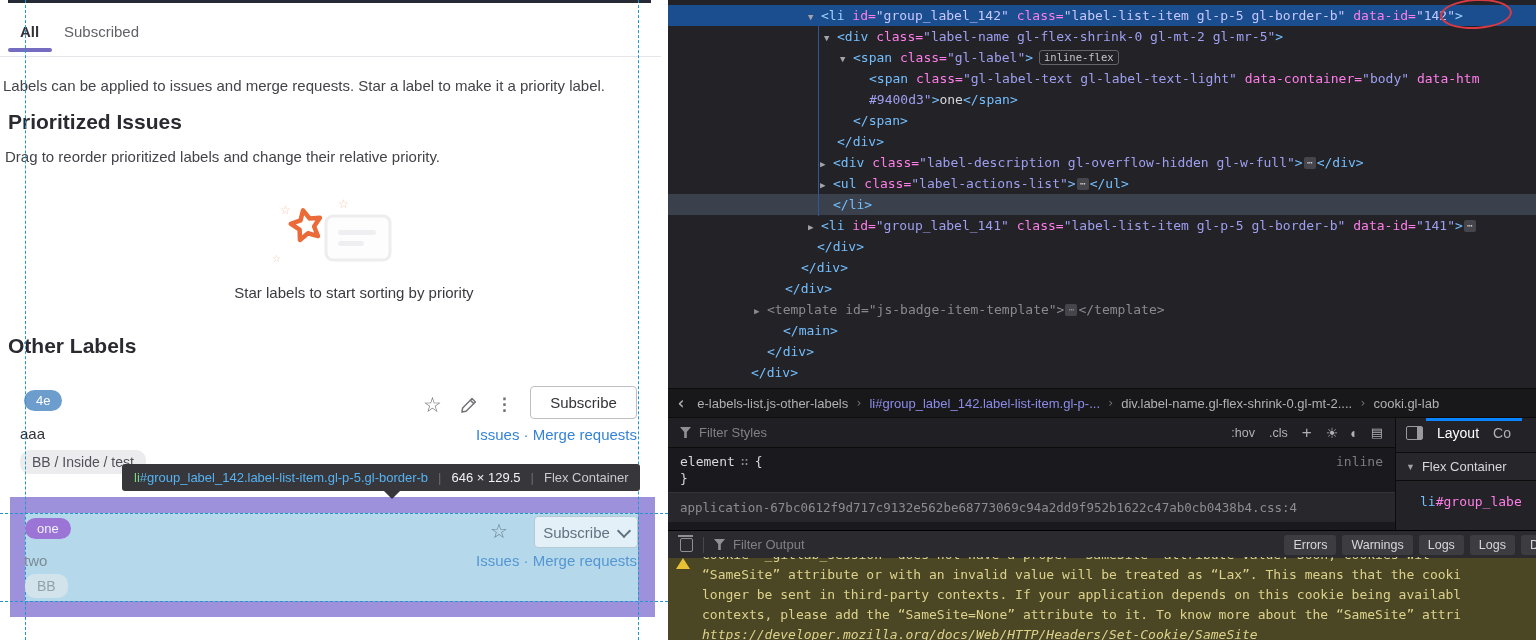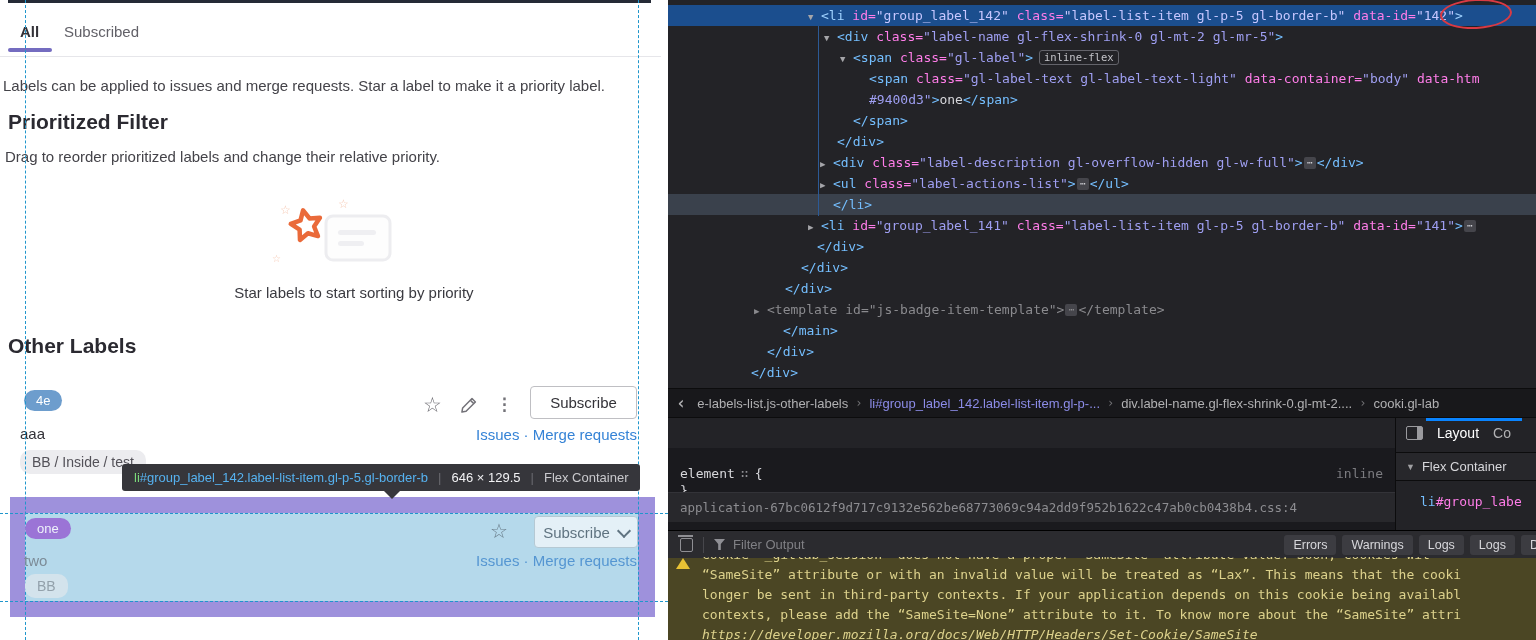--- a/index.html
+++ b/index.html
@@ -113,21 +113,21 @@
   <div class="abs lp">
     <div class="abs lp-topbar"></div>
 
     <div class="abs tab active" style="left:20px;top:23px;">All</div>
     <div class="abs tab" style="left:64px;top:23px;">Subscribed</div>
     <div class="abs tab-underline"></div>
     <div class="abs tabs-divider"></div>
 
     <div class="abs body-text" style="left:3px;top:77px;">Labels can be applied to issues and merge requests. Star a label to make it a priority label.</div>
 
-    <div class="abs h-section" style="left:8px;top:110px;">Prioritized Filter</div>
+    <div class="abs h-section" style="left:8px;top:110px;">Prioritized Issues</div>
     <div class="abs body-text" style="left:5px;top:148px;">Drag to reorder prioritized labels and change their relative priority.</div>
 
     <div class="abs" style="left:268px;top:196px;width:130px;height:80px;">
       <svg width="130" height="80" viewBox="0 0 130 80">
         <rect x="58" y="20" width="64" height="44" rx="7" fill="#fdfdfd" stroke="#ededf0" stroke-width="3"></rect>
         <rect x="70" y="34" width="38" height="5" rx="2.5" fill="#efeff2"></rect>
         <rect x="70" y="45" width="26" height="5" rx="2.5" fill="#efeff2"></rect>
         <path d="M38 14 l4.6 9.3 10.3 1.5 -7.5 7.3 1.8 10.2 -9.2 -4.8 -9.2 4.8 1.8 -10.2 -7.5 -7.3 10.3 -1.5 z" fill="#ffffff" stroke="#ea6a3a" stroke-width="4.5" stroke-linejoin="round" transform="rotate(-12 38 28)"></path>
         <text x="12" y="18" font-size="12" fill="#f6c9b4">☆</text>
         <text x="70" y="12" font-size="12" fill="#f6c9b4">☆</text>
@@ -210,23 +210,34 @@
       <span class="crumb-back">‹</span>
     <span class="crumb">e-labels-list.js-other-labels</span>
         <span class="crumb-sep">›</span>
         <span class="crumb sel">li#group_label_142.label-list-item.gl-p-...</span>
         <span class="crumb-sep">›</span>
         <span class="crumb">div.label-name.gl-flex-shrink-0.gl-mt-2....</span>
         <span class="crumb-sep">›</span>
         <span class="crumb">cooki.gl-lab</span>
       </div>
 
+    <div class="abs stoolbar">
+      <span class="filter-funnel" style="margin-left:12px;"></span>
+      <span class="filter-text">Filter Styles</span>
+      <span style="flex:1"></span>
+      <span class="tbtn" style="margin-right:14px;">:hov</span>
+      <span class="tbtn" style="margin-right:14px;">.cls</span>
+      <span class="tbtn" style="font-size:17px;margin-right:14px;">+</span>
+      <span class="tbtn" style="font-size:14px;margin-right:12px;">☀</span>
+      <span class="tbtn" style="font-size:14px;margin-right:12px;">◐</span>
+      <span class="tbtn" style="font-size:13px;margin-right:12px;">▤</span>
+    </div>
 
     <div class="abs rules">
-      <div style="padding:6px 0 0 12px;margin-top:12px;">
+      <div style="padding:6px 0 0 12px;">
         <span class="el">element</span><span class="dotgrid">∷</span><span class="el">{</span>
         <span class="inline-badge" style="position:absolute;right:12px;">inline</span>
       </div>
       <div style="padding:2px 0 0 12px;"><span class="el">}</span></div>
     </div>
     <div class="abs sheetrow">application-67bc0612f9d717c9132e562be68773069c94a2dd9f952b1622c47ab0cb0438b4.css:4</div>
 
     <div class="abs rpanel">
       <div class="rtab-bar"></div>
       <div style="display:flex;align-items:center;gap:14px;height:30px;padding-left:10px;">

